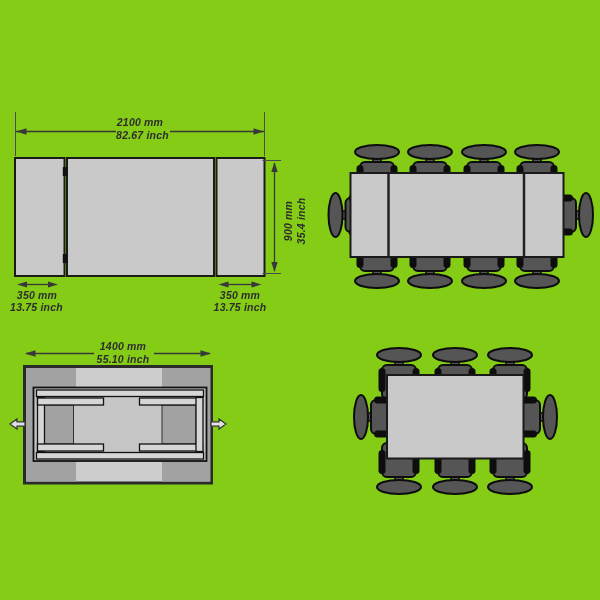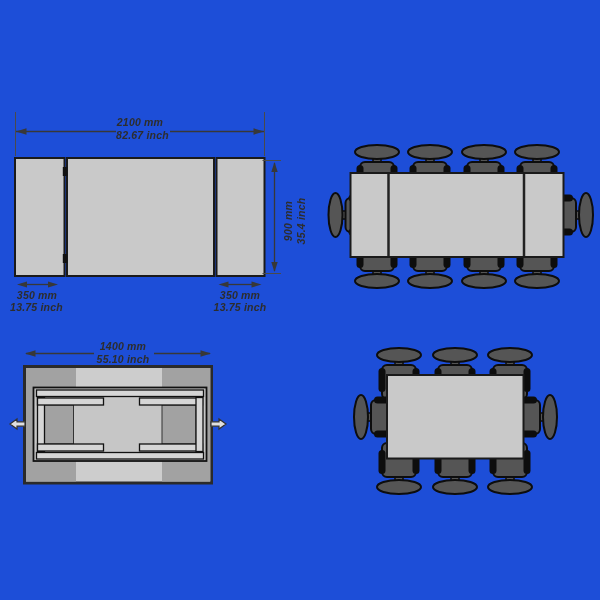--- a/index.html
+++ b/index.html
@@ -1,17 +1,17 @@
 <!DOCTYPE html>
 <html><head>
 <meta charset="utf-8">
 <style>
   html,body{margin:0;padding:0;background:#ffffff;}
   body{width:600px;height:600px;overflow:hidden;}
-  .canvas{position:relative;width:600px;height:600px;background:#1d4ed8;}
+  .canvas{position:relative;width:600px;height:600px;background:#84cc16;}
   svg{display:block;}
   text.dim{font:italic bold 10.5px "Liberation Sans", sans-serif;fill:#2d2d2d;letter-spacing:0.2px;}
   .dl{stroke:#383838;stroke-width:1.3;fill:none;}
   .xl{stroke:#4a4a4a;stroke-width:1;fill:none;}
   .ah{fill:#383838;stroke:none;}
 </style>
 </head>
 <body>
 
 <div class="canvas">

